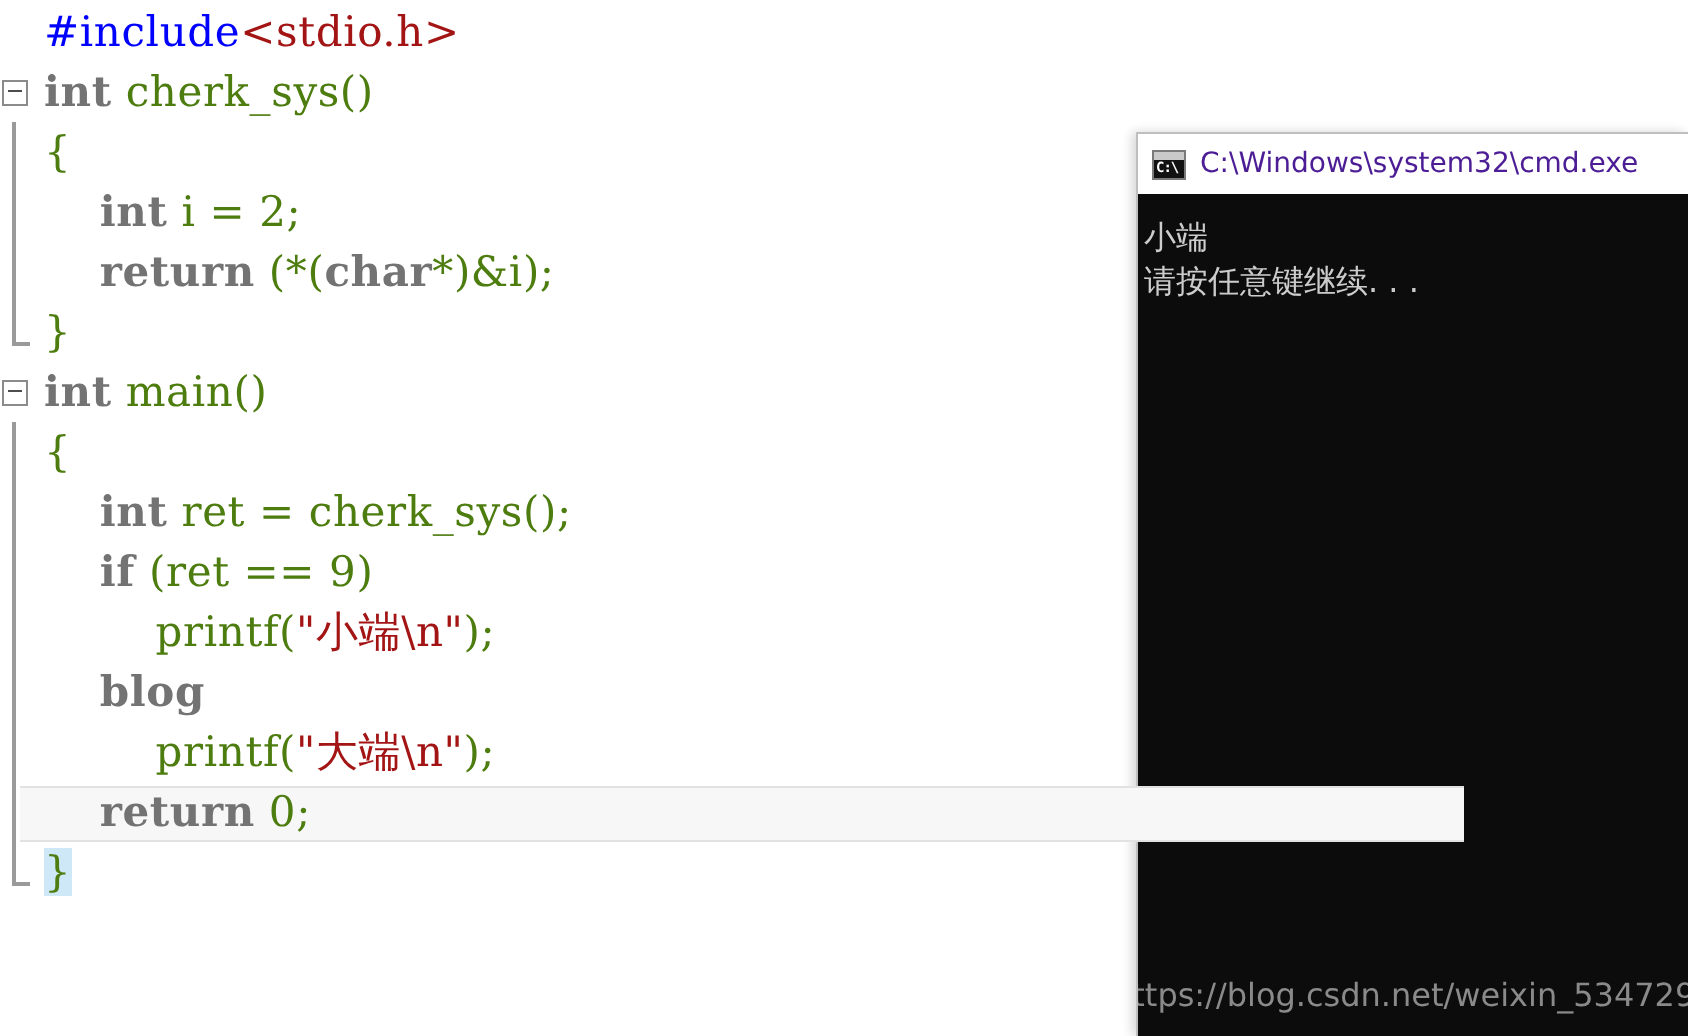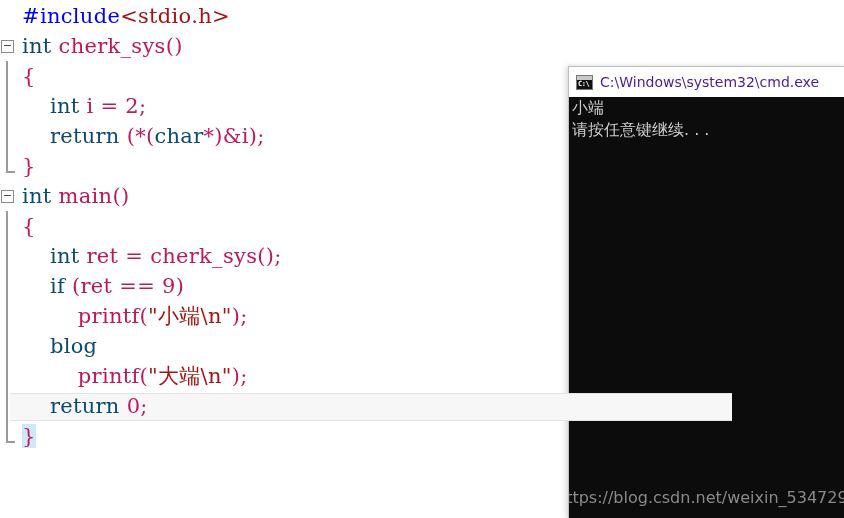--- a/index.html
+++ b/index.html
@@ -91,24 +91,24 @@
     right: 0;
     top: 2px;
     height: 26px;
     background: #f7f7f7;
     border-top: 1px solid #e2e2e2;
     border-bottom: 1px solid #e2e2e2;
     z-index: 1;
   }
 
   
-  .kw   { color: #0c4a6e; }
+  .kw   { color: #737373; font-weight: bold; }
   .str  { color: #a31515; }
   .pp   { color: #0000ff; }
-  .plain{ color: #be185d; }
+  .plain{ color: #4d7c0f; }
   .brace-hl { background: #cfe8f7; }
 
   
   #console-window {
     position: absolute;
     left: 568px;
     top: 66px;
     width: 276px;
     height: 452px;
     background: #0c0c0c;
@@ -154,21 +154,21 @@
     letter-spacing: -0.5px;
     font-weight: bold;
   }
   #console-title-text {
     font-family: "DejaVu Sans", "Liberation Sans", sans-serif;
     font-size: 14px;
     color: #4c1d95;
     white-space: nowrap;
   }
   #console-body {
-    padding: 0 0 0 3px;
+    padding: 11px 0 0 3px;
     height: 421px;
     box-sizing: border-box;
     position: relative;
   }
   .console-line {
     font-family: "DejaVu Sans", "Liberation Sans", sans-serif;
     font-size: 16px;
     line-height: 22px;
     color: #cccccc;
     white-space: pre;

